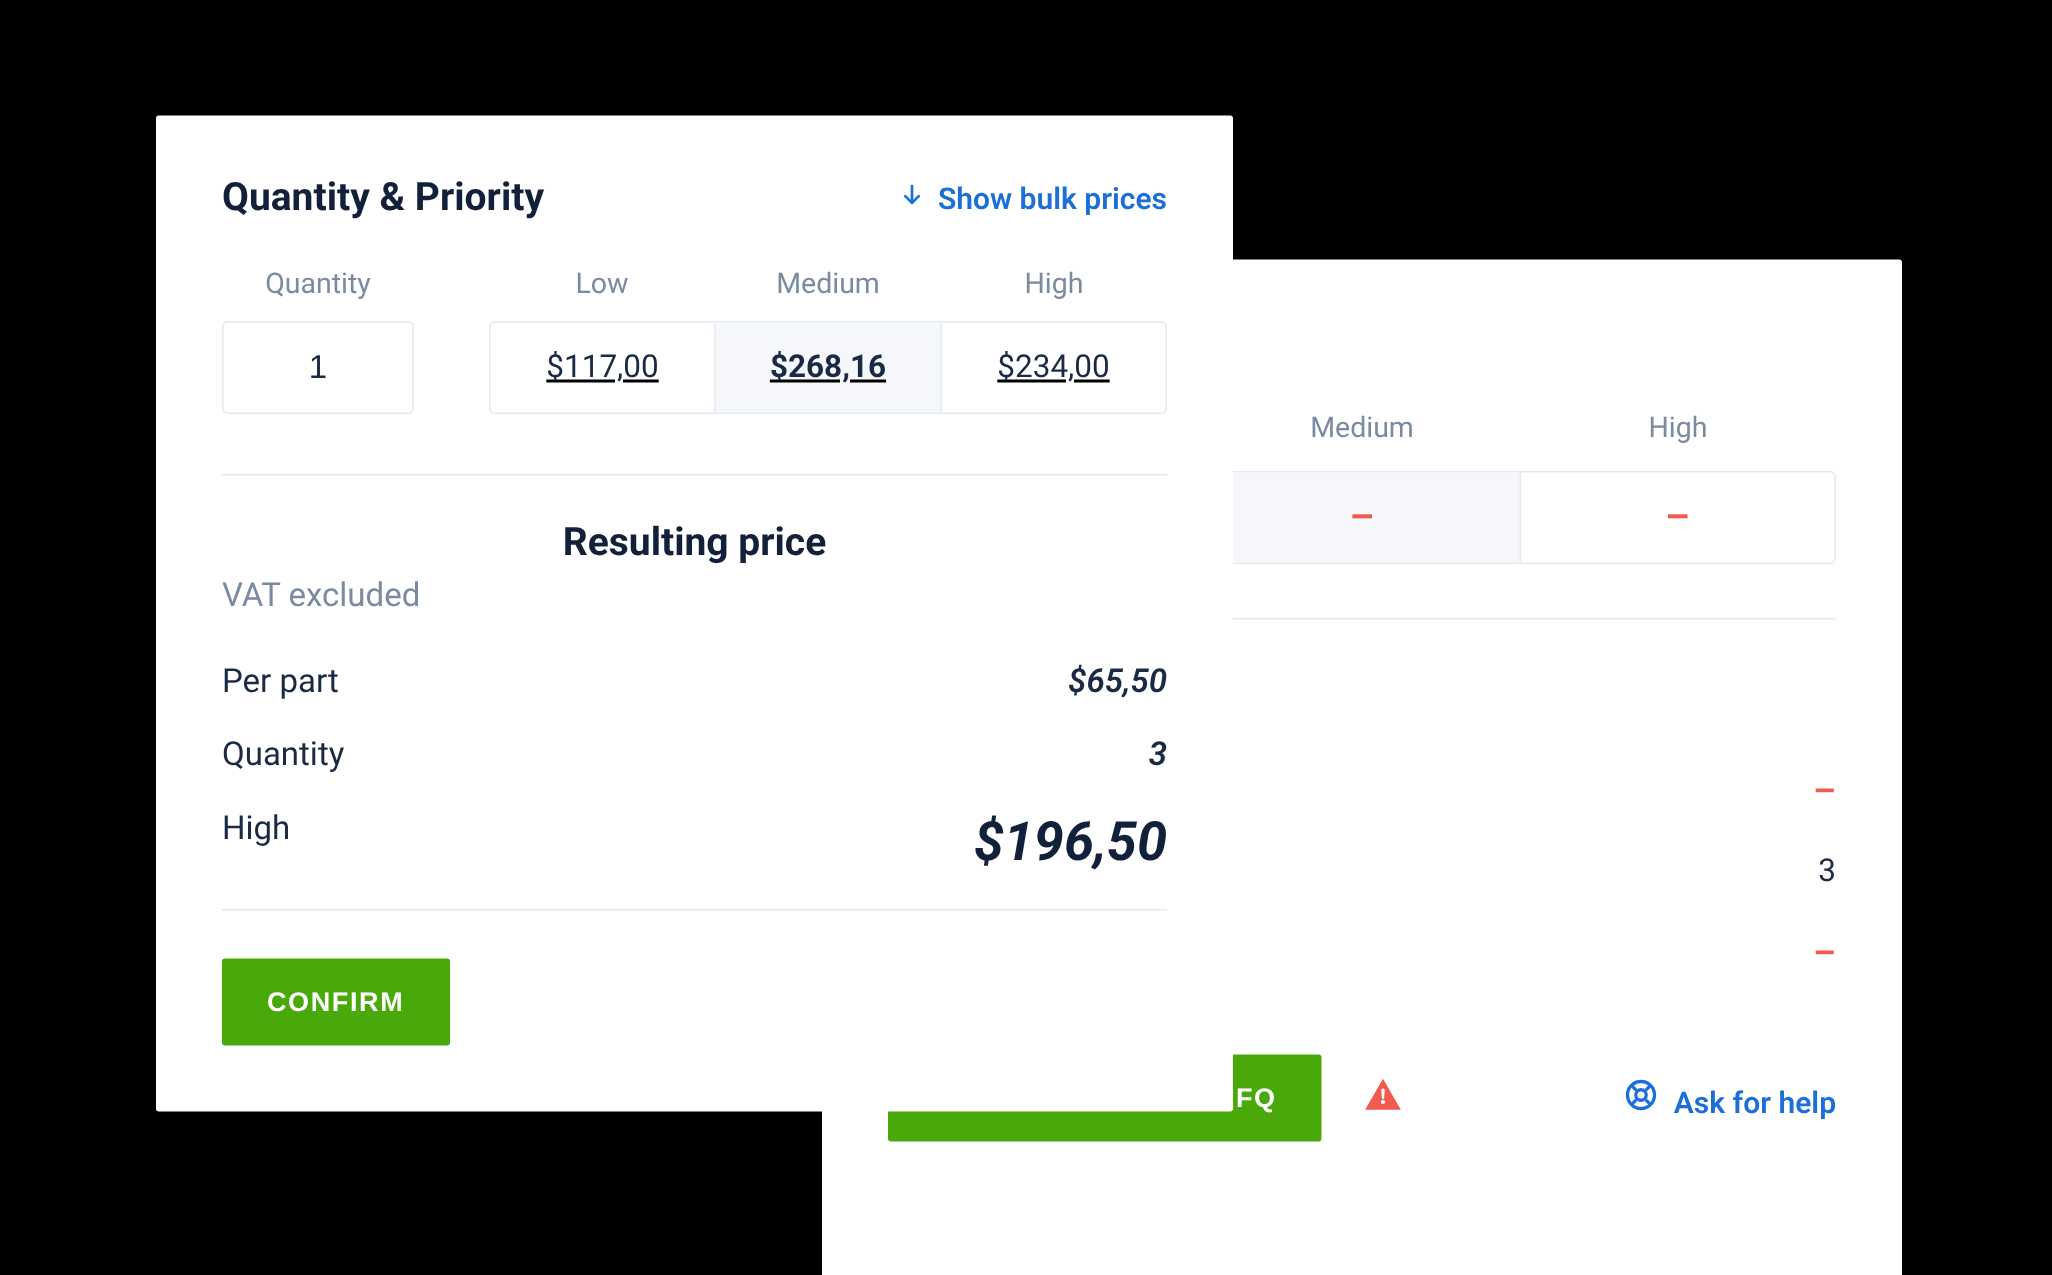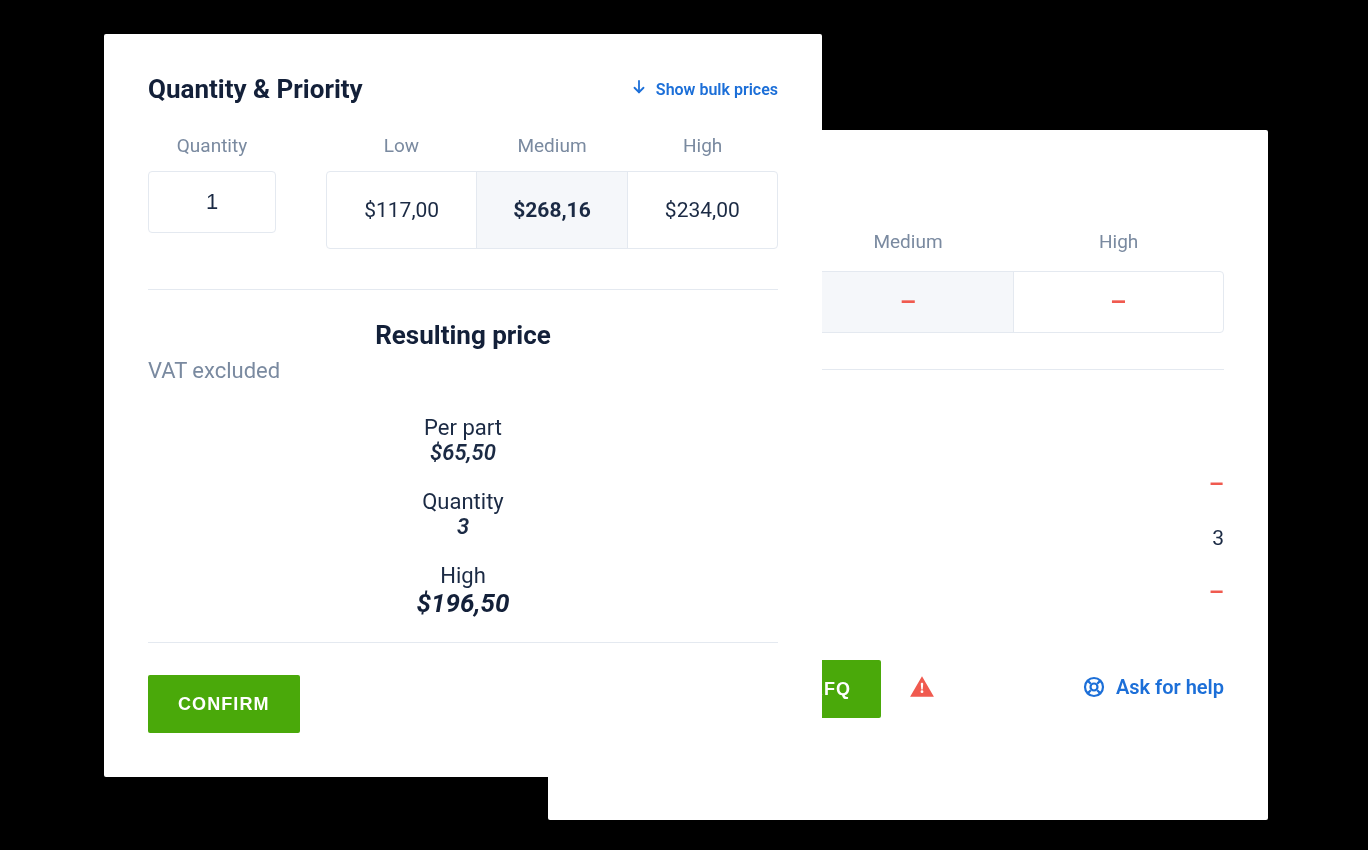--- a/index.html
+++ b/index.html
@@ -22,20 +22,21 @@
     font-weight:400;
     -webkit-font-smoothing:antialiased;
     overflow:hidden;
     position:relative;
   }
 
   .card{
     position:absolute;
     background:var(--card-bg);
     border-radius:2px;
+    margin-top:43px;
   }
 
   
   .card-back{
     left:548px; top:130px;
     width:720px; height:690px;
     padding:40px 44px;
   }
   .back-header-row{
     display:flex; align-items:flex-end;
@@ -68,71 +69,71 @@
     margin-top:54px;
   }
   .btn{
     display:inline-flex;align-items:center;justify-content:center;
     height:58px;padding:4px 30px;border:none;border-radius:2px;
     font-size:18px;font-weight:700;letter-spacing:.06em;
     text-transform:uppercase;cursor:pointer;
     background:var(--green);color:#fff;
   }
   .help-link{
-    display:inline-flex;align-items:flex-start;gap:10px;
+    display:inline-flex;align-items:flex-end;gap:10px;
     color:var(--blue);font-size:20px;font-weight:600;cursor:pointer;
     margin-left:auto;
   }
   .warn-icon{color:var(--red);}
 
   
   .card-front{
     left:104px; top:34px;
     width:718px; padding:40px 44px 44px;
   }
   .front-header{display:flex;align-items:center;justify-content:space-between;}
   .front-title{
     font-size:26px;font-weight:700;color:var(--ink-dark);margin:0;
   }
   .bulk-link{
     display:inline-flex;align-items:center;gap:8px;
-    color:var(--blue);font-size:16px;font-weight:600;cursor:pointer;
+    color:var(--blue);font-size:20px;font-weight:600;cursor:pointer;
   }
   .bulk-link svg{width:18px;height:18px;}
   .qty-labels{display:flex;margin-top:30px;}
   .qty-labels > div{color:var(--muted);font-size:19px;}
   .ql-qty{width:128px;text-align:center;}
   .ql-gap{width:50px;}
   .ql-p{flex:1;text-align:center;}
   .qty-row{display:flex;margin-top:14px;align-items:stretch;}
   .qty-input{
     width:128px;height:62px;border:1px solid var(--line);border-radius:4px;
     font-size:22px;text-align:center;color:var(--ink);
     outline:none;background:#fff;
   }
   .price-box{
     display:flex;flex:1;margin-left:50px;
-    border:1px solid var(--line);border-radius:4px;overflow:hidden;height:78px;
+    border:1px solid var(--line);border-radius:4px;overflow:hidden;height:62px;text-decoration:underline;
   }
   .price-cell{
     flex:1;display:flex;align-items:center;justify-content:center;
     border-left:1px solid var(--line);
     font-size:21px;color:var(--ink);cursor:pointer;
   }
   .price-cell:first-child{border-left:none;}
   .price-cell.selected{background:var(--cell-sel);font-weight:700;}
   .front-divider{height:1px;background:var(--line);margin:40px 0 30px;}
   .res-title{font-size:26px;font-weight:700;color:var(--ink-dark);margin:0;text-align:center;}
   .res-sub{color:var(--muted);font-size:22px;margin-top:8px;}
   .res-rows{margin-top:32px;}
   .res-row{
-    display:flex;justify-content:space-between;align-items:center;
-    font-size:22px;color:var(--ink);margin-bottom:24px;flex-direction:column;
-  }
-  .res-row.total .val{font-size:26px;font-weight:700;color:var(--ink-dark);}
+    display:flex;justify-content:space-between;align-items:flex-start;
+    font-size:22px;color:var(--ink);margin-bottom:24px;
+  }
+  .res-row.total .val{font-size:36px;font-weight:700;color:var(--ink-dark);}
   .res-row .val{font-weight:600;font-style:italic;}
   .front-divider2{height:1px;background:var(--line);margin:14px 0 32px;}
 </style>
 </head>
 <body>
 
 <div class="card card-back">
 
   <div class="back-header-row">
     <div class="back-col">

